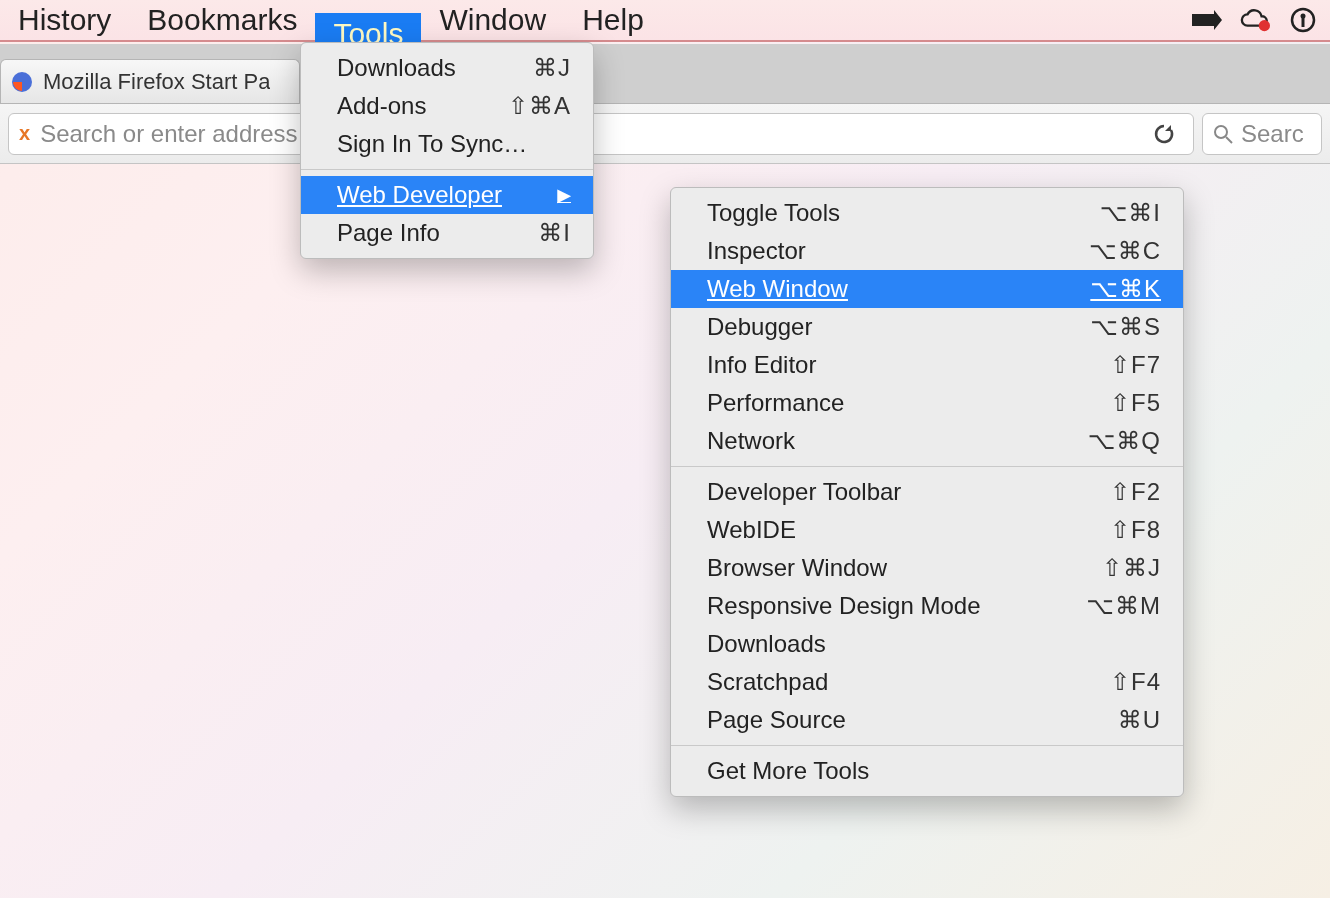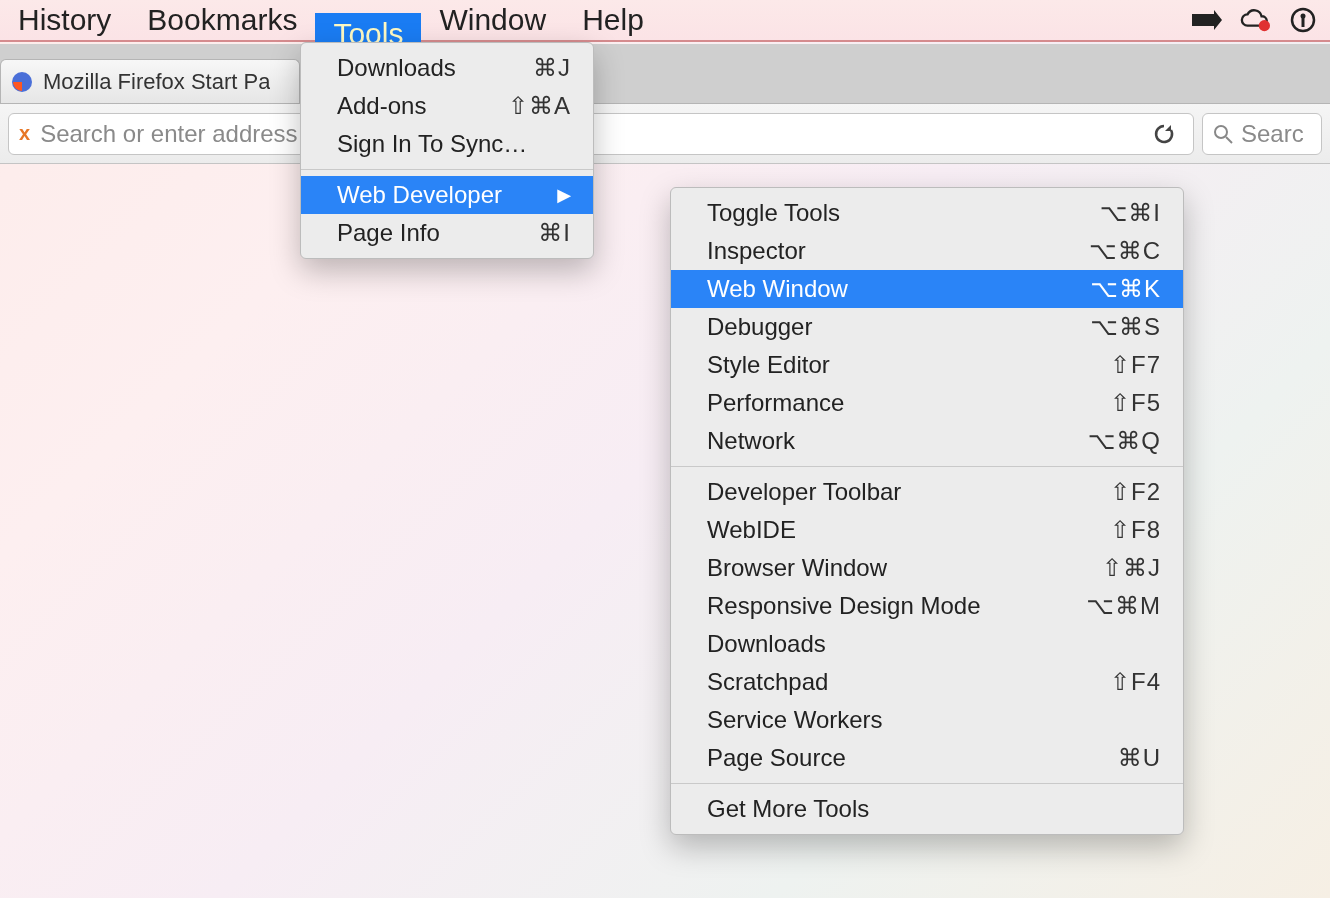--- a/index.html
+++ b/index.html
@@ -126,21 +126,21 @@
   .dropdown .item {
     display: flex;
     align-items: center;
     padding: 4px 22px 4px 36px;
     min-height: 38px;
     white-space: nowrap;
     cursor: default;
   }
   .dropdown .item .label { flex: 1; padding-right: 40px; }
   .dropdown .item .shortcut { color: #333; font-size: 24px; letter-spacing: 1px; }
-  .dropdown .item.selected { background: #2a84f7; color: #fff; }
+  .dropdown .item.selected { background: #2a84f7; color: #fff; text-decoration: underline; }
   .dropdown .item.selected .shortcut { color: #fff; }
   .dropdown .sep { height: 1px; background: #c9c9c9; margin: 6px 0; }
   .submenu-arrow { margin-left: 8px; font-size: 18px;}
 
   #tools-menu { top: 42px; left: 300px; width: 294px; }
   #webdev-menu { top: 187px; left: 670px; width: 514px; }
 
   svg { display: block; }
 </style>
 </head>
@@ -246,21 +246,21 @@
   </div>
   <div class="item selected">
     <span class="label">Web Window</span>
     <span class="shortcut">⌥⌘K</span>
   </div>
   <div class="item">
     <span class="label">Debugger</span>
     <span class="shortcut">⌥⌘S</span>
   </div>
   <div class="item">
-    <span class="label">Style Editor</span>
+    <span class="label">Info Editor</span>
     <span class="shortcut">⇧F7</span>
   </div>
   <div class="item">
     <span class="label">Performance</span>
     <span class="shortcut">⇧F5</span>
   </div>
   <div class="item">
     <span class="label">Network</span>
     <span class="shortcut">⌥⌘Q</span>
   </div>
@@ -285,24 +285,20 @@
   </div>
   <div class="item">
     <span class="label">Downloads</span>
     <span class="shortcut"></span>
   </div>
   <div class="item">
     <span class="label">Scratchpad</span>
     <span class="shortcut">⇧F4</span>
   </div>
   <div class="item">
-    <span class="label">Service Workers</span>
-    <span class="shortcut"></span>
-  </div>
-  <div class="item">
     <span class="label">Page Source</span>
     <span class="shortcut">⌘U</span>
   </div>
 
   <div class="sep"></div>
 
   <div class="item">
     <span class="label">Get More Tools</span>
     <span class="shortcut"></span>
   </div>

